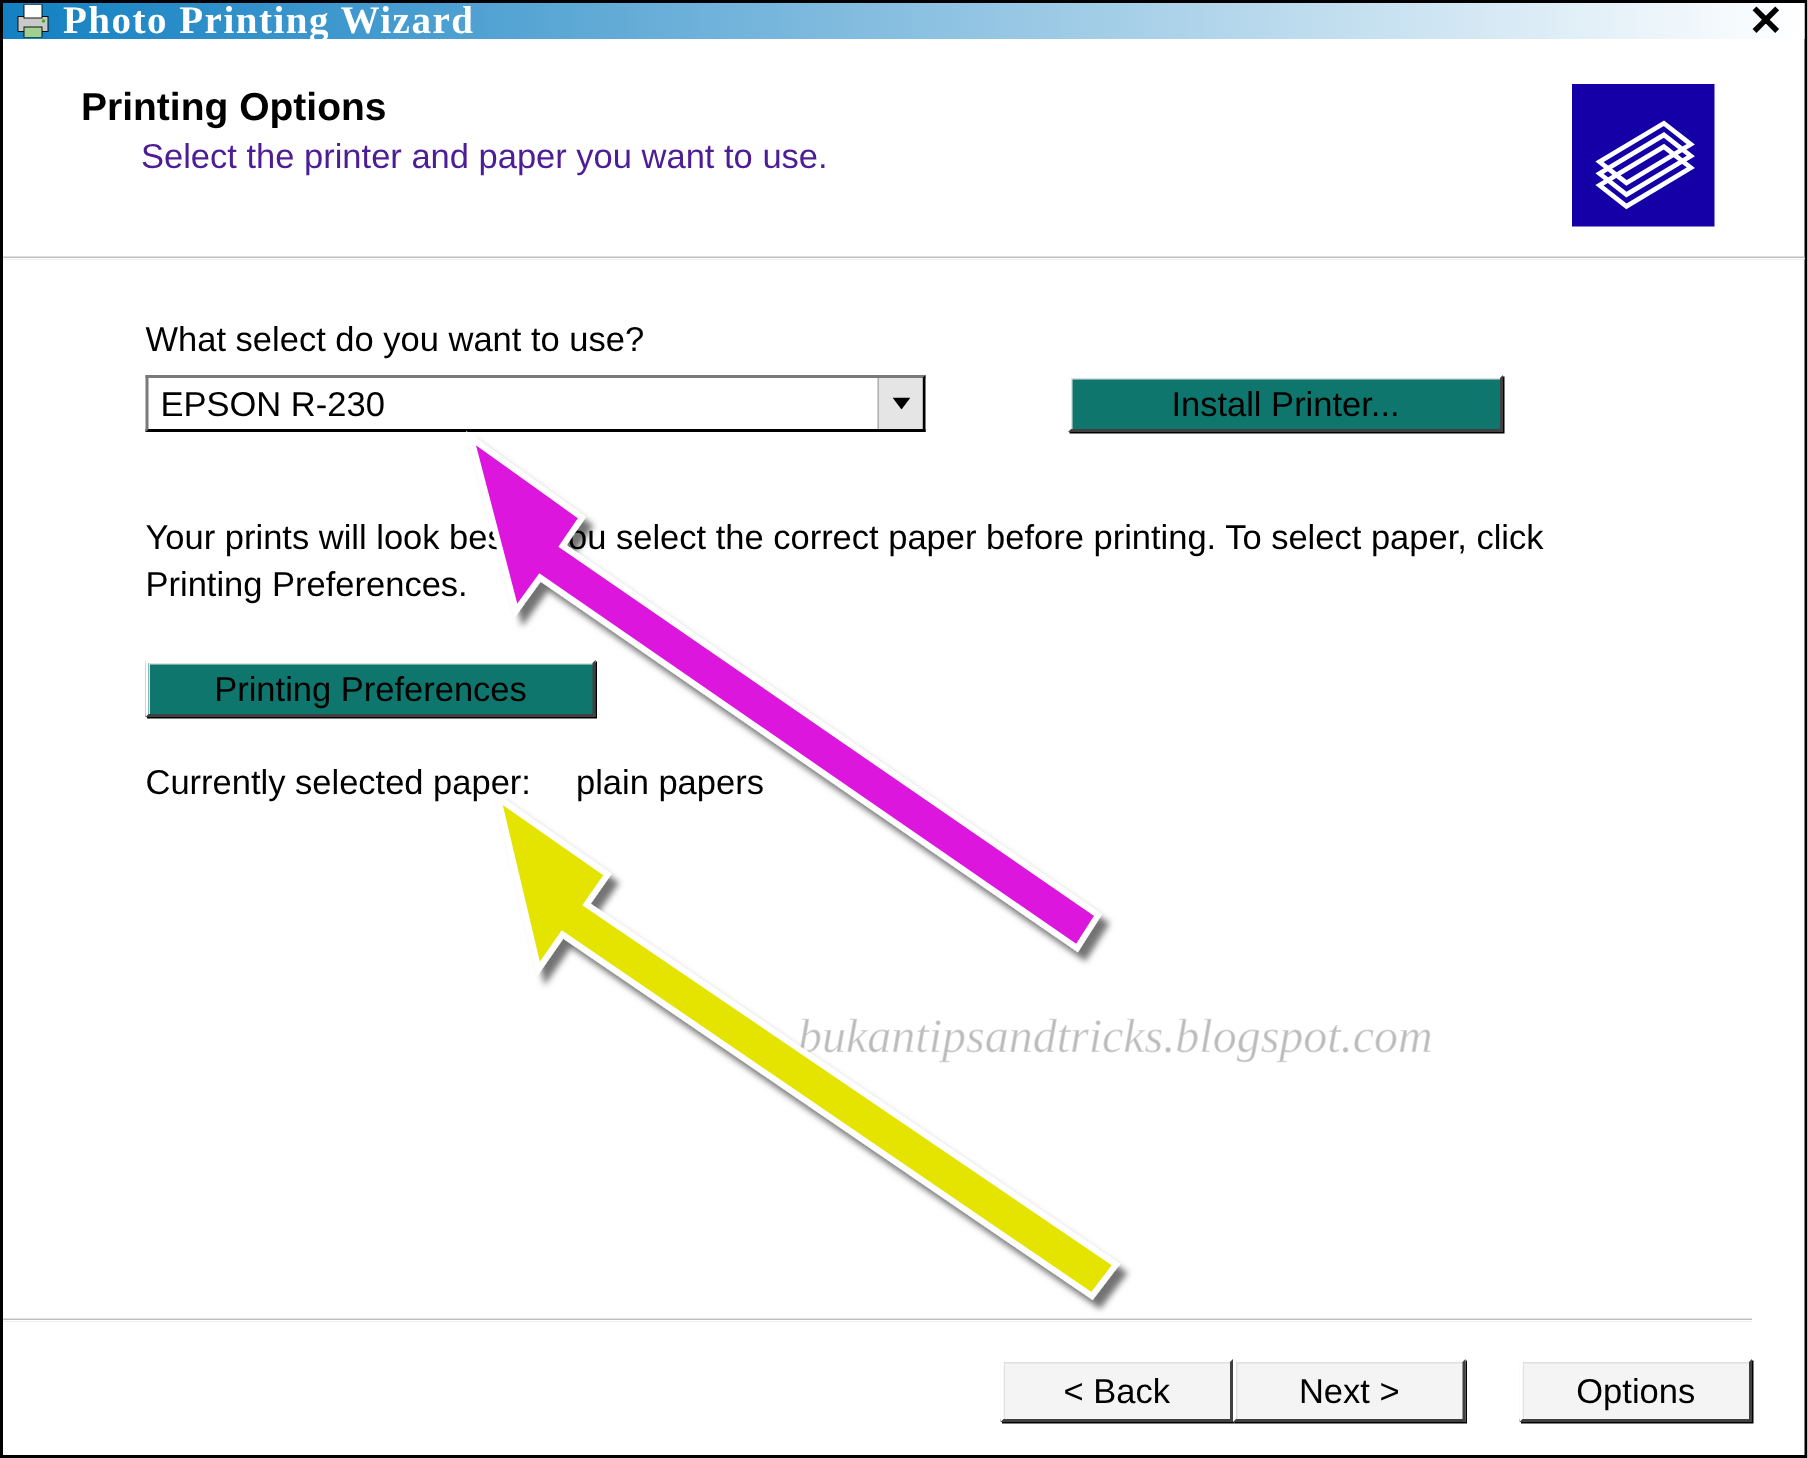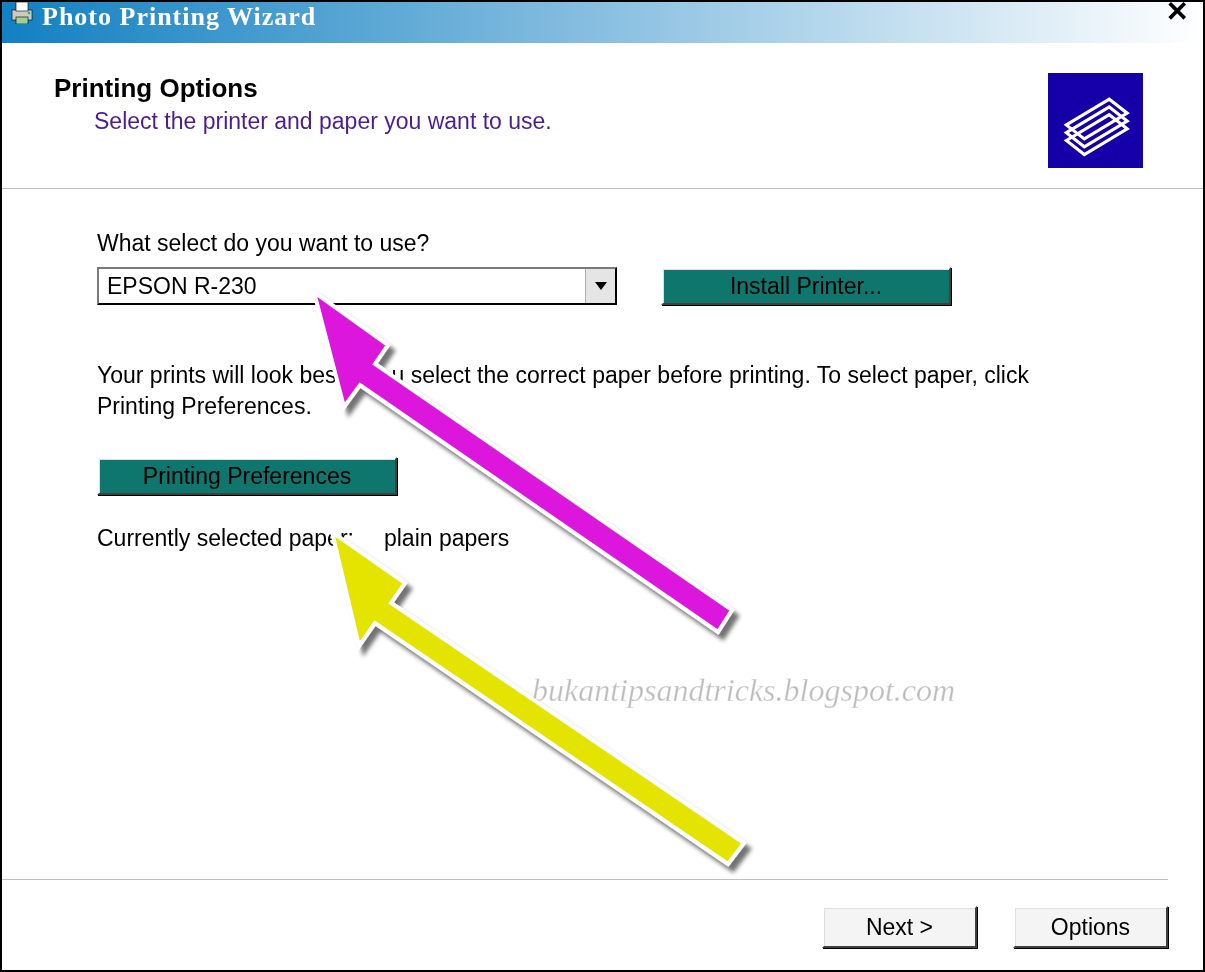--- a/index.html
+++ b/index.html
@@ -15,22 +15,22 @@
   }
   .window {
     position: relative;
     width: 100%;
     height: 100%;
     border: 2px solid #000;
     background: #fff;
   }
   .titlebar {
     display: flex;
-    align-items: flex-start;
-    height: 41px;
+    align-items: center;
+    height: 24px;
     background: linear-gradient(to right, #1280c2, #ffffff);
     color: #ffffff;
     padding: 0 8px;
     position: relative;
   }
   .titlebar .title-text {
     font-family: 'Times New Roman', serif;
     font-weight: bold;
     font-size: 26px;
     flex: 1;
@@ -83,21 +83,21 @@
     margin: 0;
   }
   .content {
     padding: 40px 95px 0 95px;
     position: relative;
   }
   .label { font-size: 23px; margin-bottom: 10px; }
   .combo-row {
     display: flex;
     align-items: flex-start;
-    gap: 44px;
+    gap: 95px;
     margin-bottom: 55px;
   }
   .combo {
     width: 520px;
     height: 38px;
     border: 2px solid #000;
     border-top-color: #7a7a7a;
     border-left-color: #7a7a7a;
     display: flex;
     align-items: center;
@@ -274,19 +274,20 @@
 
     <g filter="url(#sh)">
       <polygon fill="#e4e400" stroke="#ffffff" stroke-width="4" points="330,530 403,581 389,601 742,841 726,862 373,621 357,644 330,530"></polygon>
     </g>
   </svg>
 
   <div class="footer">
     <div class="footer-divider"></div>
     <div class="footer-buttons">
       <div class="group">
+        <div class="footer-btn">&lt; Back</div>
         <div class="footer-btn">Next &gt;</div>
       </div>
       <div class="footer-btn cancel-btn">Options</div>
     </div>
   </div>
 
 </div>
 
 </body></html>

